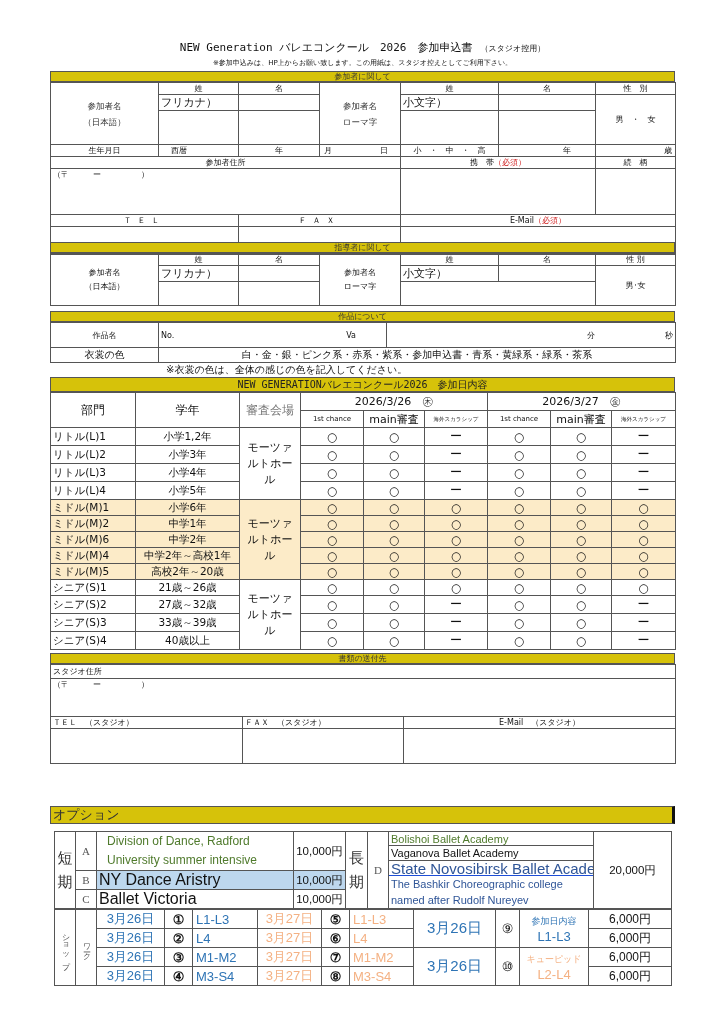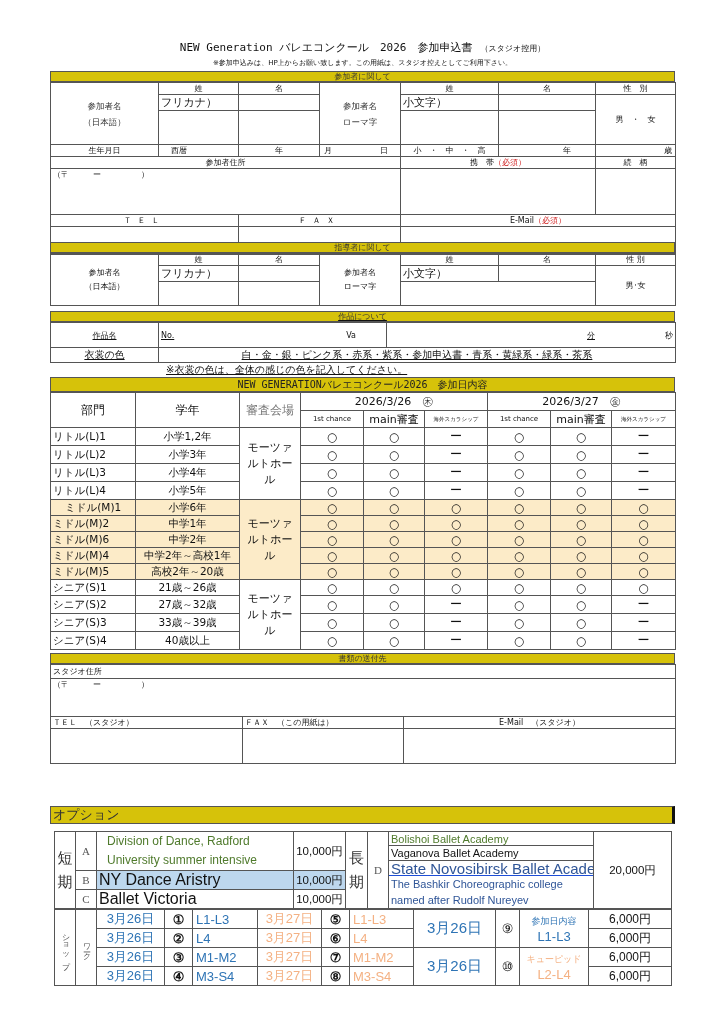--- a/index.html
+++ b/index.html
@@ -139,21 +139,21 @@
     </tr>
     <tr style="height:24px">
       <td></td>
       <td></td>
       <td colspan="2"></td>
     </tr>
   </tbody>
     </table>
 </div>
 
-<div class="abs" style="top:311px;left:50px;width:625px;text-decoration:underline;">
+<div class="abs" style="top:311px;left:50px;width:625px;">
   <div class="hdr">作品について</div>
   <table style="width:625px;">
     <colgroup>
         <col style="width:108px">
         <col style="width:228px">
         <col style="width:289px">
       </colgroup>
     <tbody>
         <tr style="height:25px">
       <td class="fs8">作品名</td>
@@ -236,21 +236,21 @@
           <td style="text-align: left; padding-left: 2px;">リトル(L)4</td>
           <td>小学5年</td>
           <td style="font-size: 12px;">○</td>
           <td style="font-size: 12px;">○</td>
           <td style="font-size: 12px;">ー</td>
           <td style="font-size: 12px;">○</td>
           <td style="font-size: 12px;">○</td>
           <td style="font-size: 12px;">ー</td>
         </tr>
         <tr class="mid">
-          <td style="text-align: left; padding-left: 14px;">ミドル(M)1</td>
+          <td style="text-align: left; padding-left: 2px;">ミドル(M)1</td>
           <td>小学6年</td>
           <td class="venue" rowspan="5" style="white-space: normal; font-size: 11px; line-height: 16px; padding: 0px 4px;">モーツァルトホール</td>
           <td style="font-size: 12px;">○</td>
           <td style="font-size: 12px;">○</td>
           <td style="font-size: 12px;">○</td>
           <td style="font-size: 12px;">○</td>
           <td style="font-size: 12px;">○</td>
           <td style="font-size: 12px;">○</td>
         </tr>
         <tr class="mid">
@@ -350,21 +350,21 @@
       </colgroup>
     <tbody>
     <tr style="height:14px">
       <td colspan="5" class="fs8 lbl-left">スタジオ住所</td>
     </tr>
     <tr style="height:38px">
       <td colspan="5" class="fs8 lbl-left" style="vertical-align:top">（〒　　　ー　　　　　）</td>
     </tr>
     <tr style="height:12px">
       <td colspan="2" class="fs8 lbl-left">ＴＥＬ　（スタジオ）</td>
-      <td class="fs8 lbl-left">ＦＡＸ　（この用紙は）</td>
+      <td class="fs8 lbl-left">ＦＡＸ　（スタジオ）</td>
       <td colspan="2" class="fs8">E-Mail　（スタジオ）</td>
     </tr>
     <tr style="height:35px">
       <td colspan="2"></td>
       <td></td>
       <td colspan="2"></td>
     </tr>
   </tbody>
     </table>
 </div>

